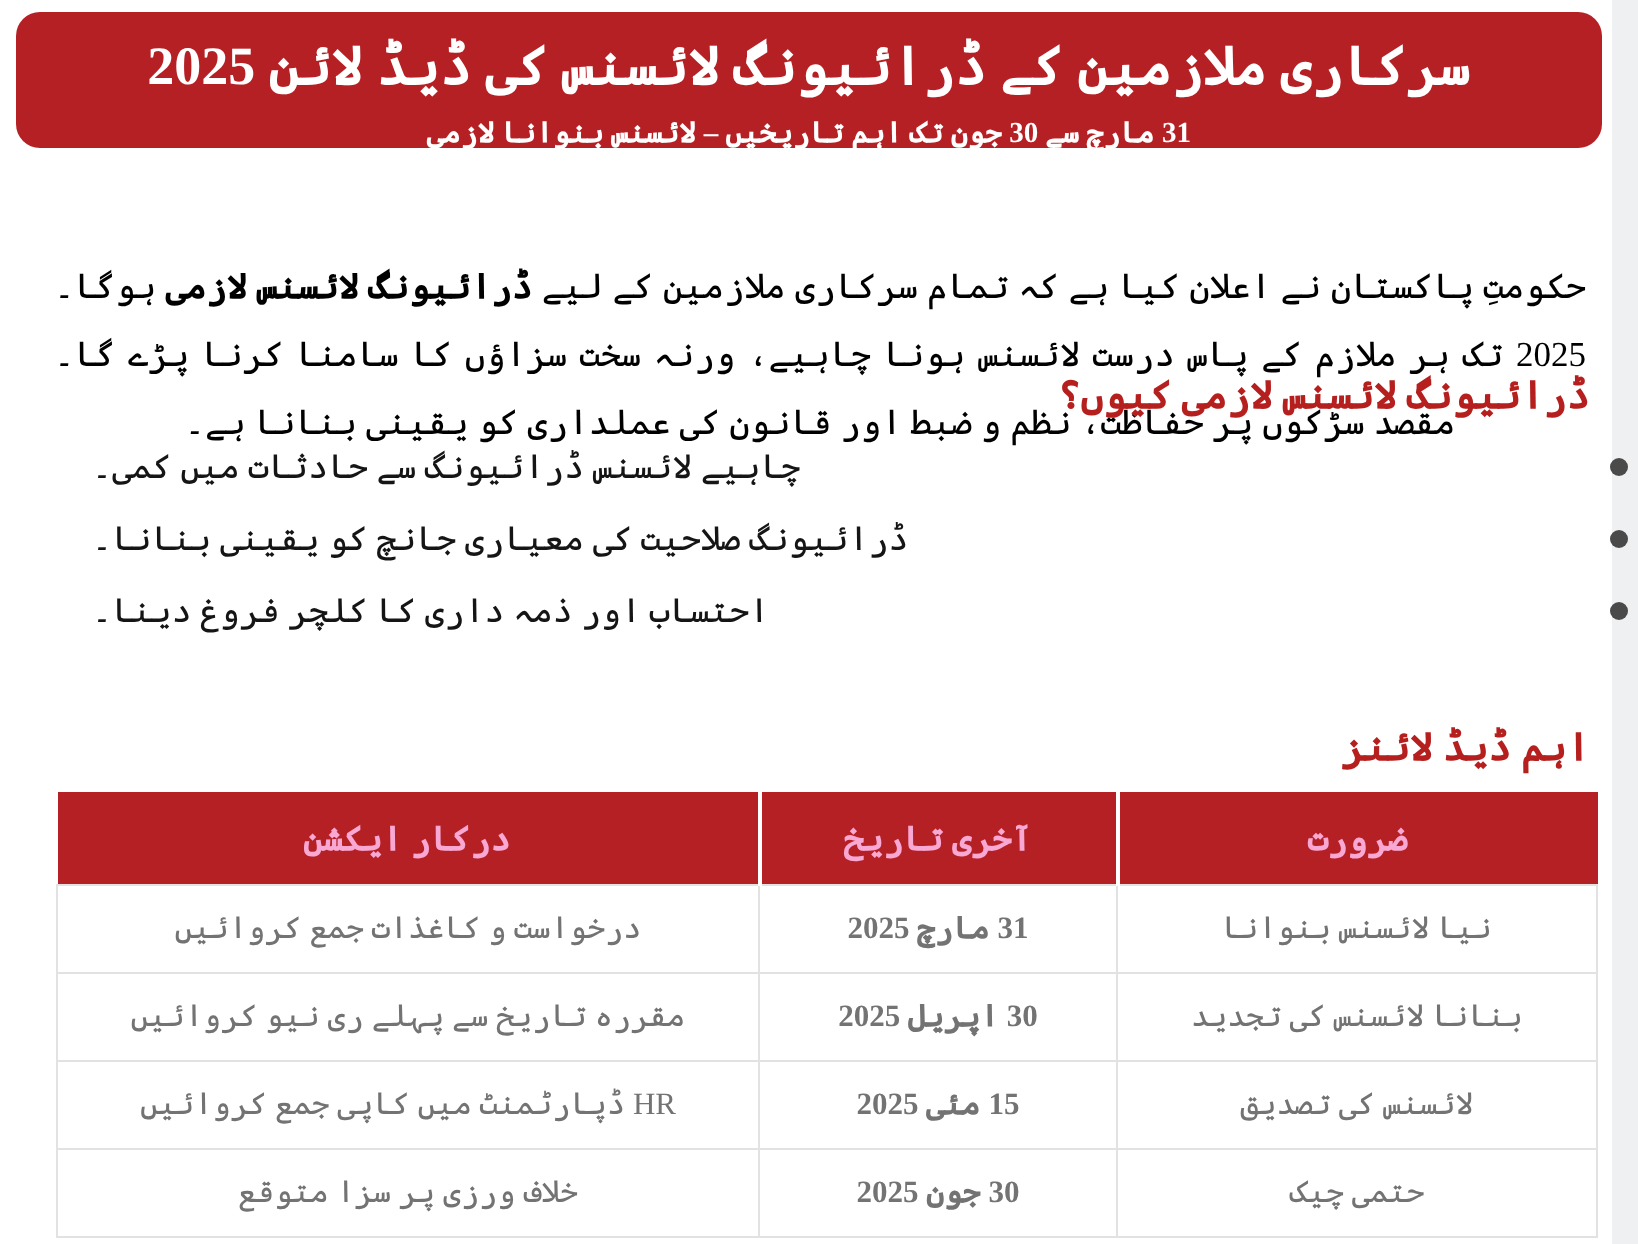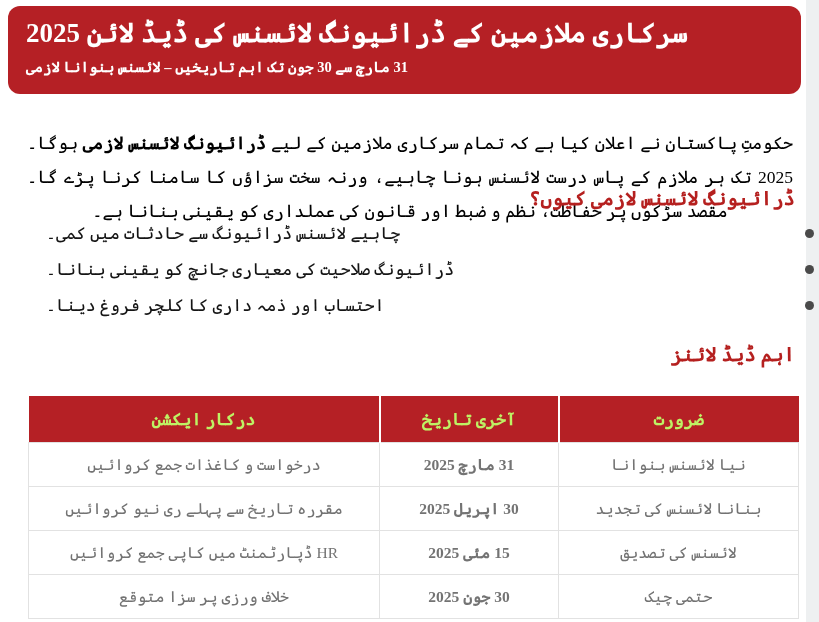--- a/index.html
+++ b/index.html
@@ -41,26 +41,26 @@
     inset: 0;
     z-index: 1;
   }
 
   
   .banner {
     position: absolute;
     top: 6px;
     left: 8px;
     width: 793px;
-    height: 88px;
+    height: 68px;
     background: #b52025;
     border-radius: 12px;
     box-sizing: border-box;
     padding: 8px 18px 6px 18px;
-    text-align: left;
+    text-align: center;
     color: #ffffff;
     overflow: hidden;
   }
   .banner-title {
     font-size: 27px;
     font-weight: bold;
     line-height: 1.45;
     letter-spacing: 0.2px;
     white-space: nowrap;
     direction: rtl;
@@ -98,21 +98,21 @@
     right: 24px;
     width: 770px;
     direction: rtl;
     text-align: right;
     color: #b5201f;
     font-weight: bold;
     font-size: 19.5px;
     line-height: 1.3;
   }
   #heading-why { top: 186px; }
-  #heading-deadlines { top: 342px; }
+  #heading-deadlines { top: 362px; }
 
   
   .bullets {
     position: absolute;
     top: 218px;
     right: 0px;
     width: 819px;
     direction: rtl;
     list-style: none;
     margin: 0;
@@ -155,21 +155,21 @@
     top: 396px;
     left: 28px;
     width: 760px;
     border-collapse: collapse;
     direction: rtl;
     table-layout: fixed;
     background: #ffffff;
   }
   .deadline-table th {
     background: #b52025;
-    color: #bef264;
+    color: #f9a8d4;
     font-size: 17px;
     font-weight: bold;
     height: 44px;
     text-align: center;
     border-right: 2px solid #ffffff;
     border-left: 2px solid #ffffff;
     vertical-align: middle;
   }
   .deadline-table th:first-child { border-right: none; margin-left: 44px; }
   .deadline-table th:last-child { border-left: none; }

